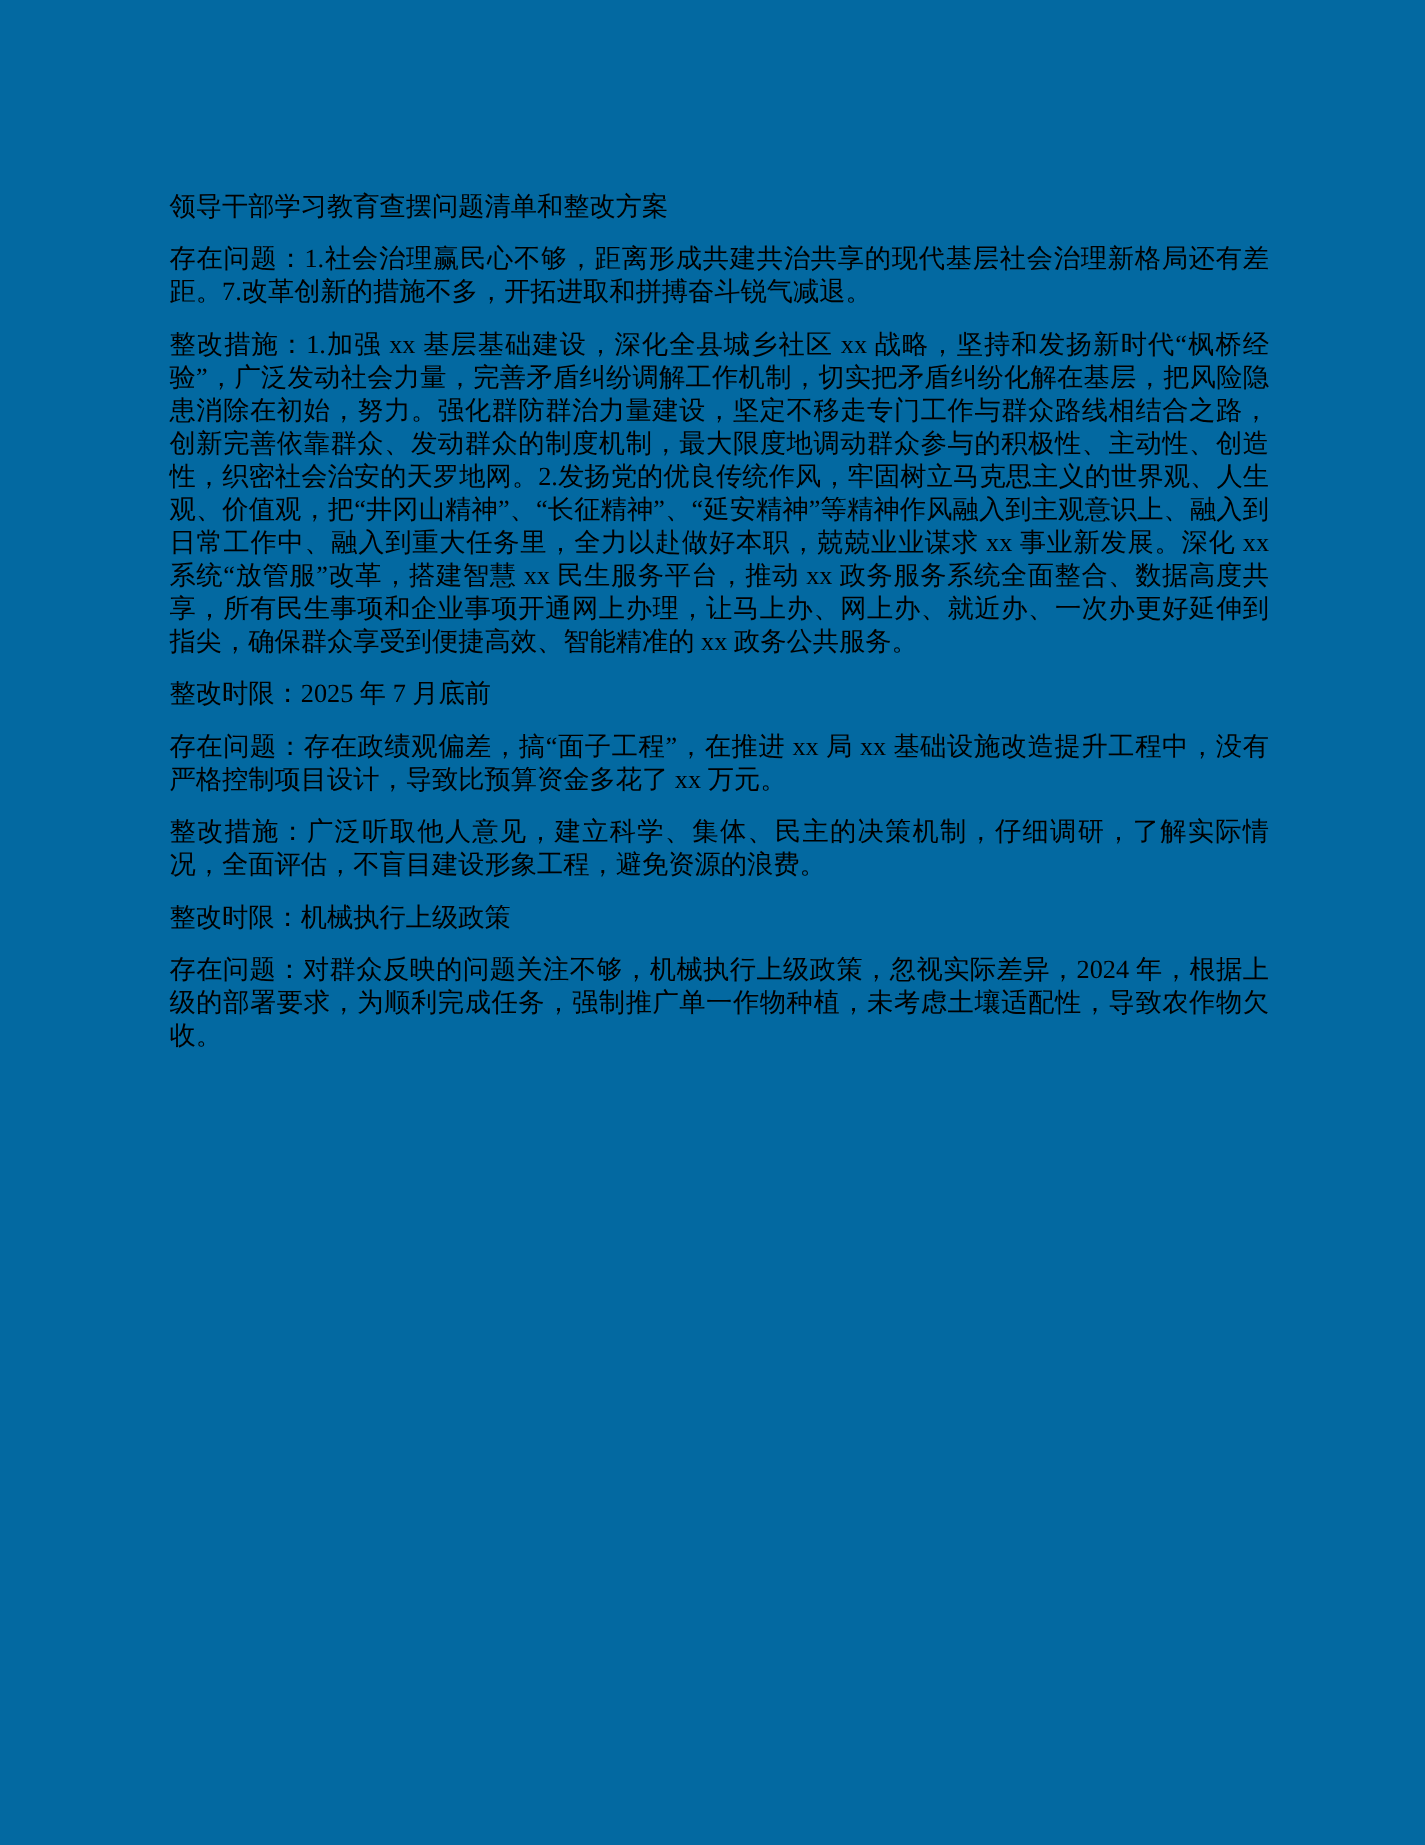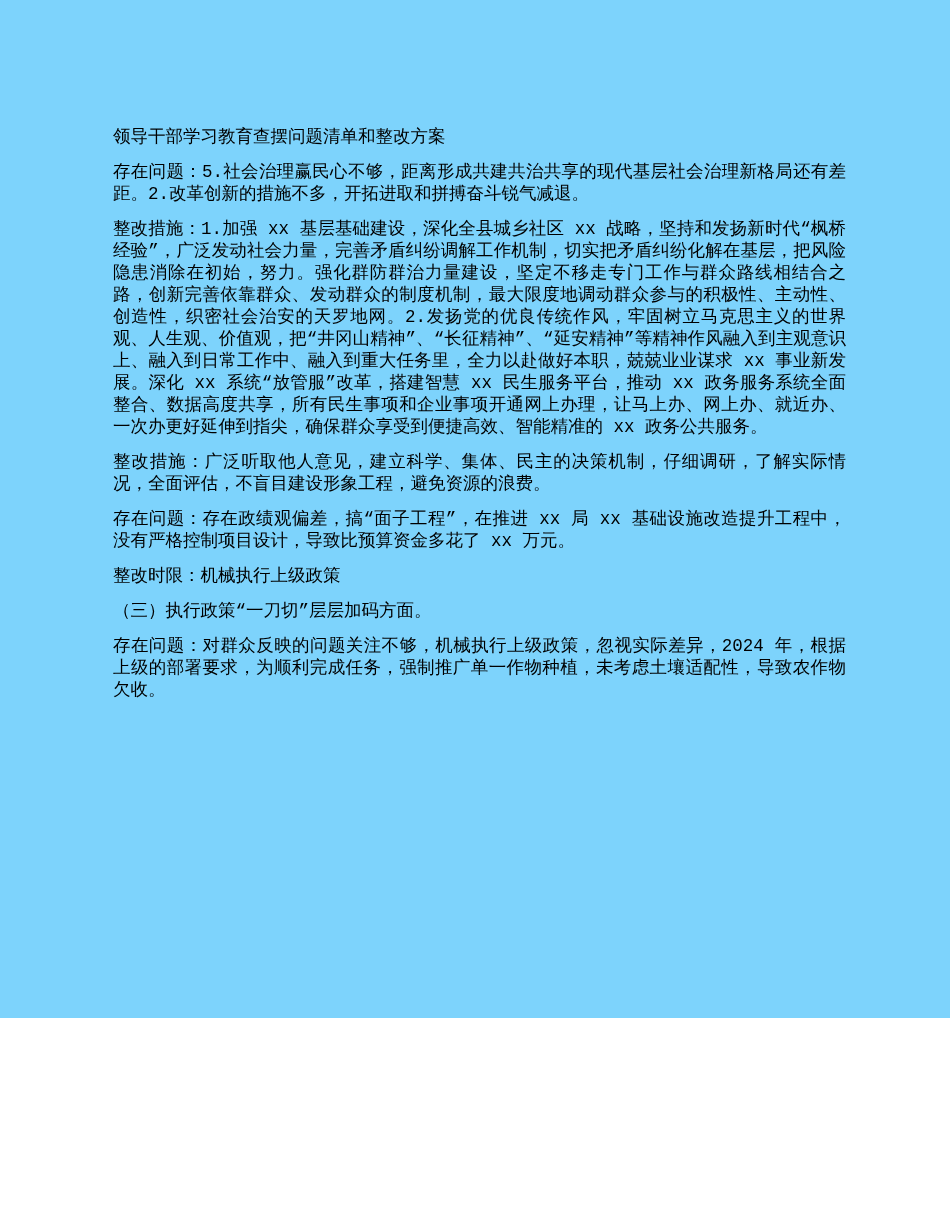--- a/index.html
+++ b/index.html
@@ -3,24 +3,24 @@
 <meta charset="utf-8">
 <style>
   html, body {
     margin: 0;
     padding: 0;
     background: #ffffff;
   }
   .page {
     position: relative;
     width: 950px;
-    height: 1018px;
-    background: #7dd3fc;
+    height: 1230px;
+    background: #0369a1;
     overflow: hidden;
-    font-family: Liberation Mono, monospace;
+    font-family: Liberation Serif, serif;
   }
   .doc {
     position: absolute;
     left: 113px;
     top: 126px;
     width: 733px;
     color: #000000;
   }
   .doc p {
     margin: 0 0 13px 0;
@@ -32,21 +32,21 @@
     color: #000000;
     font-weight: 400;
   }
 </style>
 </head>
 <body>
 
 <div class="page">
   <div class="doc">
     <p>领导干部学习教育查摆问题清单和整改方案</p>
-    <p>存在问题：5.社会治理赢民心不够，距离形成共建共治共享的现代基层社会治理新格局还有差距。2.改革创新的措施不多，开拓进取和拼搏奋斗锐气减退。</p>
+    <p>存在问题：1.社会治理赢民心不够，距离形成共建共治共享的现代基层社会治理新格局还有差距。7.改革创新的措施不多，开拓进取和拼搏奋斗锐气减退。</p>
     <p>整改措施：1.加强 xx 基层基础建设，深化全县城乡社区 xx 战略，坚持和发扬新时代“枫桥经验”，广泛发动社会力量，完善矛盾纠纷调解工作机制，切实把矛盾纠纷化解在基层，把风险隐患消除在初始，努力。强化群防群治力量建设，坚定不移走专门工作与群众路线相结合之路，创新完善依靠群众、发动群众的制度机制，最大限度地调动群众参与的积极性、主动性、创造性，织密社会治安的天罗地网。2.发扬党的优良传统作风，牢固树立马克思主义的世界观、人生观、价值观，把“井冈山精神”、“长征精神”、“延安精神”等精神作风融入到主观意识上、融入到日常工作中、融入到重大任务里，全力以赴做好本职，兢兢业业谋求 xx 事业新发展。深化 xx 系统“放管服”改革，搭建智慧 xx 民生服务平台，推动 xx 政务服务系统全面整合、数据高度共享，所有民生事项和企业事项开通网上办理，让马上办、网上办、就近办、一次办更好延伸到指尖，确保群众享受到便捷高效、智能精准的 xx 政务公共服务。</p>
+    <p>整改时限：2025 年 7 月底前</p>
+    <p>存在问题：存在政绩观偏差，搞“面子工程”，在推进 xx 局 xx 基础设施改造提升工程中，没有严格控制项目设计，导致比预算资金多花了 xx 万元。</p>
     <p>整改措施：广泛听取他人意见，建立科学、集体、民主的决策机制，仔细调研，了解实际情况，全面评估，不盲目建设形象工程，避免资源的浪费。</p>
-    <p>存在问题：存在政绩观偏差，搞“面子工程”，在推进 xx 局 xx 基础设施改造提升工程中，没有严格控制项目设计，导致比预算资金多花了 xx 万元。</p>
     <p>整改时限：机械执行上级政策</p>
-    <p>（三）执行政策“一刀切”层层加码方面。</p>
     <p>存在问题：对群众反映的问题关注不够，机械执行上级政策，忽视实际差异，2024 年，根据上级的部署要求，为顺利完成任务，强制推广单一作物种植，未考虑土壤适配性，导致农作物欠收。</p>
   </div>
 </div>
 
 </body></html>

